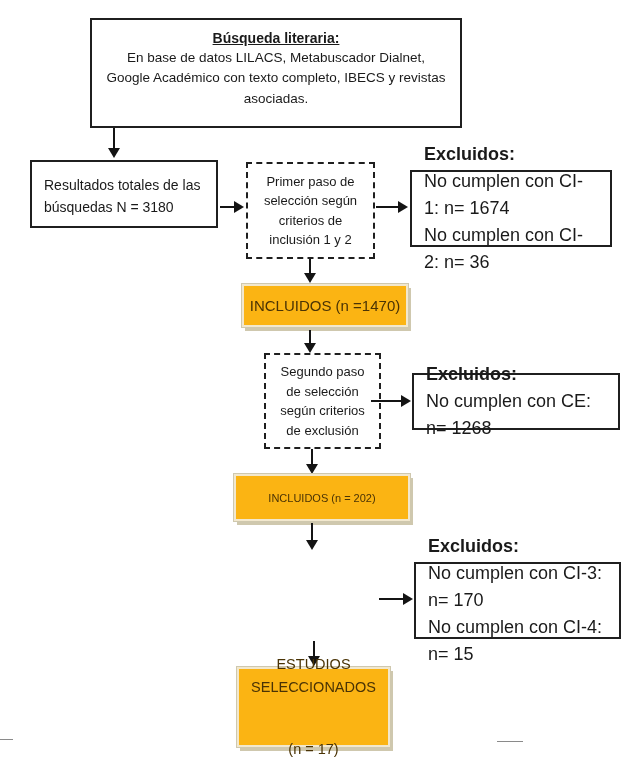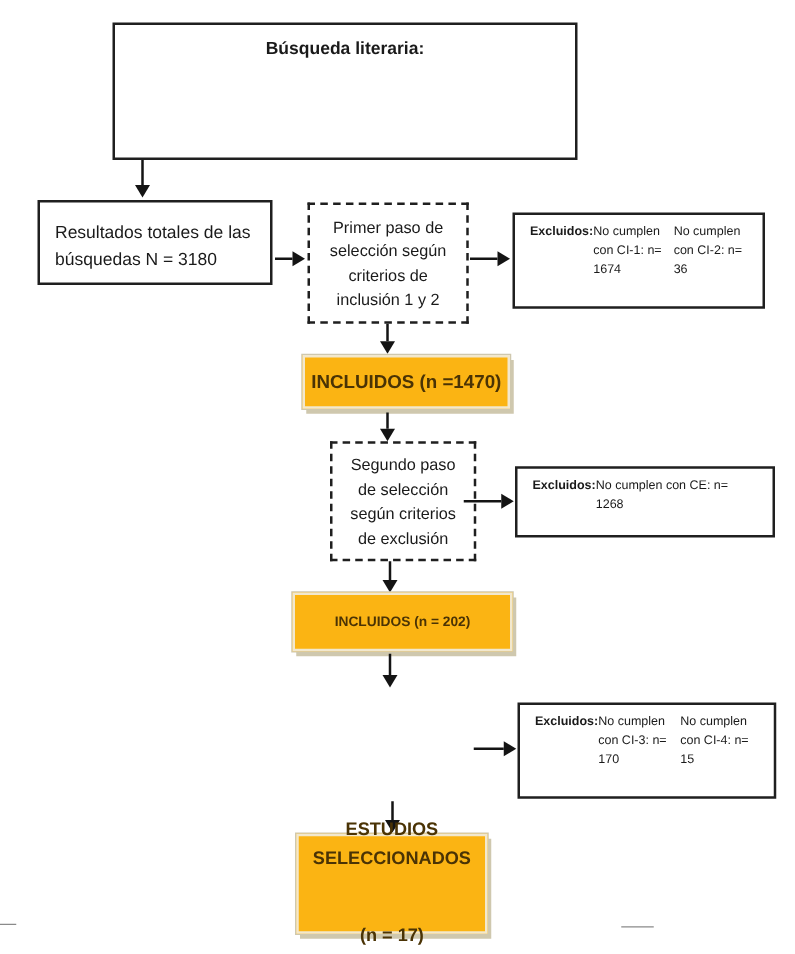--- a/index.html
+++ b/index.html
@@ -12,40 +12,40 @@
     --rule-grey:#8a8a8a;
   }
   html,body{margin:0;padding:0;background:#ffffff;}
   body{font-family:"Liberation Sans", sans-serif;color:#1a1a1a;}
   .canvas{position:relative;width:636px;height:763px;background:#ffffff;overflow:hidden;}
 
   .box{position:absolute;box-sizing:border-box;background:#ffffff;border:2px solid var(--box-border);}
   .centered{display:flex;flex-direction:column;justify-content:center;align-items:center;text-align:center;}
 
   .search-box{left:90px;top:18px;width:372px;height:110px;padding:10px 14px 6px 14px;}
-  .search-box .box-title{font-weight:bold;font-size:14px;text-align:center;margin-bottom:2px;}
+  .search-box .box-title{font-weight:bold;font-size:14px;text-align:center;margin-bottom:2px;text-decoration:underline;}
   .search-box .box-body{font-size:13.5px;text-align:center;line-height:1.5;}
 
   .results-box{left:30px;top:160px;width:188px;height:68px;display:flex;align-items:center;padding:6px 8px 0 12px;font-size:14px;line-height:1.55;}
 
   .step-box{border:2px dashed var(--box-border);font-size:13px;line-height:1.5;padding:4px 8px;}
   .step-1{left:246px;top:162px;width:129px;height:97px;}
   .step-2{left:264px;top:353px;width:117px;height:96px;}
   .step-3{left:252px;top:551px;width:127px;height:89px;}
 
-  .excl-box{display:flex;justify-content:center;padding:6px 12px;font-size:10px;line-height:1.5;}
+  .excl-box{display:flex;flex-direction:column;justify-content:center;padding:6px 12px;font-size:18px;line-height:1.5;}
   .excl-box .excl-title{font-weight:bold;}
   .excl-1{left:410px;top:170px;width:202px;height:77px;}
   .excl-2{left:412px;top:373px;width:208px;height:57px;}
   .excl-3{left:414px;top:562px;width:207px;height:77px;}
 
   .accent-box{position:absolute;box-sizing:border-box;background:var(--accent-fill);
     border:2px solid var(--accent-border);
     box-shadow:0 0 0 1px var(--accent-shadow), 3px 4px 0 var(--accent-shadow);
-    color:var(--accent-text);font-weight:bold;display:flex;flex-direction:column;justify-content:center;align-items:center;text-align:center;}
+    color:var(--accent-text);font-weight:normal;display:flex;flex-direction:column;justify-content:center;align-items:center;text-align:center;}
   .included-1{left:242px;top:284px;width:166px;height:43px;font-size:15px;}
   .included-2{left:234px;top:474px;width:176px;height:47px;font-size:11px;}
   .final-box{left:237px;top:667px;width:153px;height:80px;font-size:14.5px;line-height:1.55;gap:40px;}
 
   .arrow-v{position:absolute;width:2px;background:var(--arrow);}
   .arrow-v .head-down{position:absolute;left:-5px;bottom:-10px;width:0;height:0;
     border-left:6px solid transparent;border-right:6px solid transparent;border-top:10px solid var(--arrow);}
   .arrow-h{position:absolute;height:2px;background:var(--arrow);}
   .arrow-h .head-right{position:absolute;top:-5px;right:-10px;width:0;height:0;
     border-top:6px solid transparent;border-bottom:6px solid transparent;border-left:10px solid var(--arrow);}
@@ -54,20 +54,21 @@
   .rule-left{left:0;top:739px;width:13px;}
   .rule-right{left:497px;top:741px;width:26px;}
 </style>
 </head>
 <body>
 
 <div class="canvas">
 
   <div class="box search-box">
     <div class="box-title">Búsqueda literaria:</div>
+    <div class="box-body">En base de datos LILACS, Metabuscador Dialnet, Google Académico con texto completo, IBECS y revistas asociadas.</div>
   </div>
 
   <div class="arrow-v" style="left:113px;top:128px;height:20px;">
       <span class="head-down"></span>
     </div>
 
   <div class="box results-box">
     <span>Resultados totales de las búsquedas N = 3180</span>
   </div>
 

